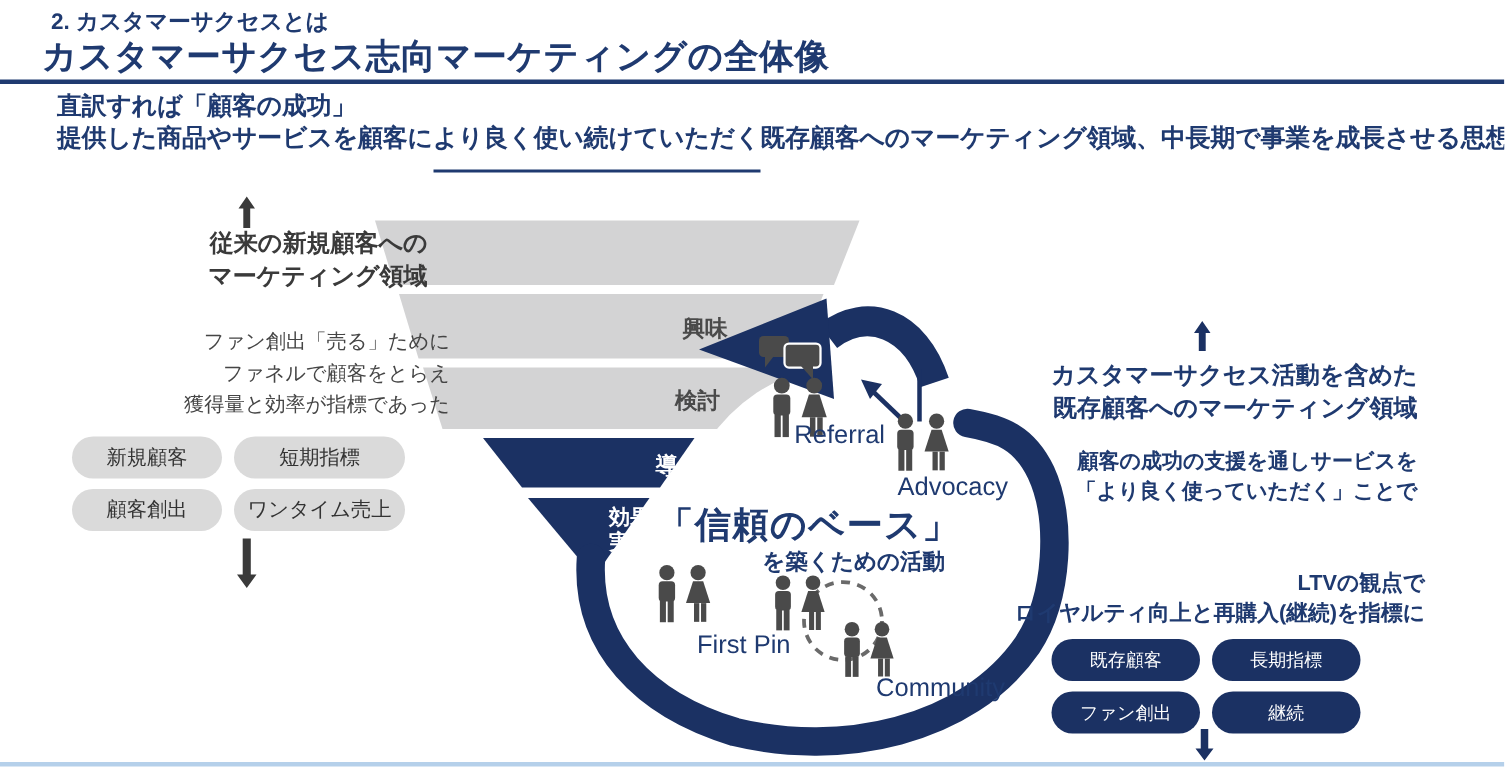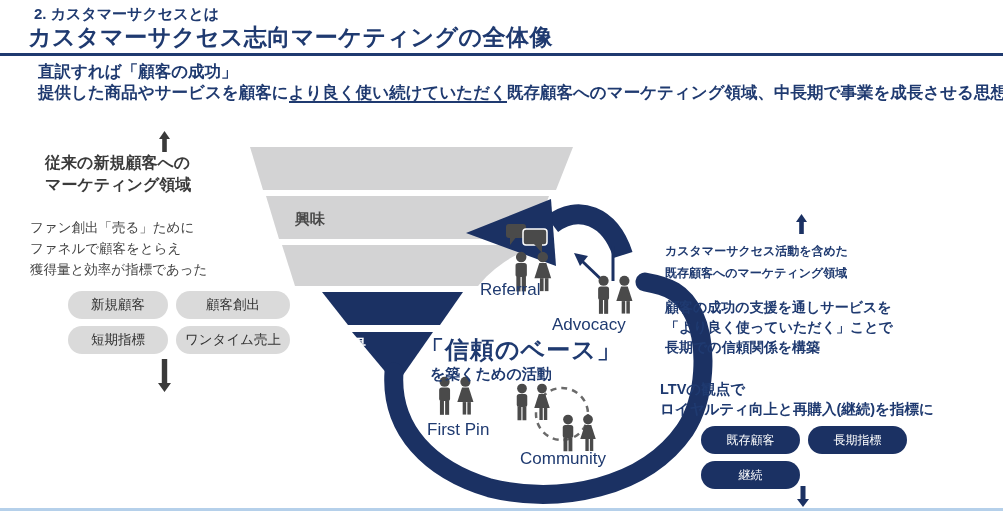--- a/index.html
+++ b/index.html
@@ -6,37 +6,37 @@
     --navy:#1b3163; --navy-text:#1f3a70; --gray-band:#d3d3d4; --gray-pill:#dadada;
     --dark-text:#3a3a3a; --body-text:#454545; --people:#4a4a4a; --bottom-line:#b5d0ea;
   }
   html,body{margin:0;padding:0;background:#fff;}
   .slide{
     position:relative;width:1003px;height:514px;background:#fff;overflow:hidden;
     font-family:"Liberation Sans","DejaVu Sans",sans-serif;
   }
   .abs{position:absolute;}
   .b{font-weight:bold;}
-  .ctr{text-align:left;}
+  .ctr{text-align:right;}
   .nw{white-space:nowrap;}
   .navy-t{color:var(--navy-text);}
   .kicker{left:34px;top:5px;font-size:15px;}
   .title{left:28px;top:22px;font-size:23px;letter-spacing:.5px;}
   .divider{left:0;top:53px;width:1003px;height:3px;background:var(--navy-text);}
   .intro{left:38px;top:61px;font-size:16.5px;line-height:21px;}
-  .intro .u{border-bottom:2px solid var(--navy-text);padding-bottom:0px;}
+  .intro .u{border-bottom:2px solid var(--navy-text);padding-bottom:12px;}
   
   .l-head{left:45px;top:152px;width:240px;font-size:16px;line-height:22px;color:var(--dark-text);}
   .l-body{left:30px;top:217px;width:270px;font-size:13.5px;line-height:21px;color:var(--body-text);}
-  .l-pills{left:68px;top:291px;width:222px;display:grid;grid-template-columns:100px 114px;gap:7px 8px;}
+  .l-pills{left:48px;top:291px;width:222px;display:grid;grid-template-columns:100px 114px;gap:7px 8px;}
   .pill{height:28px;border-radius:15px;display:flex;align-items:center;justify-content:center;font-size:13.5px;white-space:nowrap;}
   .pill.gray{background:var(--gray-pill);color:#333;}
   .pill.navy{background:var(--navy);color:#fff;font-size:12px;}
   
-  .r-head{left:665px;top:240px;width:280px;font-size:12px;line-height:22px;}
+  .r-head{left:665px;top:240px;width:280px;font-size:16px;line-height:22px;}
   .r-body{left:665px;top:297px;width:280px;font-size:14px;line-height:20px;}
   .r-ltv{left:660px;top:379px;width:290px;font-size:14.5px;line-height:20px;}
   .r-pills{left:701px;top:426px;width:206px;display:grid;grid-template-columns:99px 99px;gap:7px 8px;}
   
   .stage{color:#4a4a4a;font-size:15px;}
   .stage.white{color:#fff;}
   .cycle-title{font-size:24px;letter-spacing:1px;}
   .cycle-sub{font-size:15px;}
   .eng{font-size:17px;color:var(--navy-text);}
   .bottom-line{left:0;top:508px;width:1003px;height:3px;background:var(--bottom-line);}
@@ -100,20 +100,21 @@
     <use href="#pair" transform="translate(532,406) scale(1.25)" fill="var(--people)"></use>
     <use href="#pair" transform="translate(578,437) scale(1.25)" fill="var(--people)"></use>
 
     <path fill="var(--dark-text)" transform="translate(159,131)" d="M5.5 0 L11 8 H7.8 V21 H3.2 V8 H0 Z"></path>
     <path fill="var(--dark-text)" transform="translate(158,359)" d="M6.5 33 L13 24 H9.2 V0 H3.8 V24 H0 Z"></path>
     <path fill="var(--navy)" transform="translate(796,214)" d="M5.5 0 L11 8 H7.8 V20 H3.2 V8 H0 Z"></path>
     <path fill="var(--navy)" transform="translate(797,486)" d="M6 21 L12 13 H8.5 V0 H3.5 V13 H0 Z"></path>
   </svg>
 
   <div class="abs b ctr nw stage" style="left:295px;top:210px;width:190px">興味</div>
+  <div class="abs b ctr nw stage" style="left:290px;top:258px;width:190px">検討</div>
   <div class="abs b ctr nw stage white" style="left:307px;top:301px;width:160px">導入</div>
   <div class="abs b ctr stage white" style="left:338px;top:336px;width:96px;font-size:14px;line-height:17px">
     <div>効果</div>
     <div>実感</div>
   </div>
 
   <div class="abs b ctr nw navy-t cycle-title" style="left:420px;top:334px;width:220px">「信頼のベース」</div>
   <div class="abs b ctr nw navy-t cycle-sub" style="left:430px;top:365px;width:200px">を築くための活動</div>
   <div class="abs ctr nw eng" style="left:480px;top:280px;width:110px">Referral</div>
   <div class="abs ctr nw eng" style="left:552px;top:315px;width:120px">Advocacy</div>
@@ -124,38 +125,38 @@
     <div class="nw">従来の新規顧客への</div>
     <div class="nw">マーケティング領域</div>
   </div>
   <div class="abs ctr l-body">
     <div class="nw">ファン創出「売る」ために</div>
     <div class="nw">ファネルで顧客をとらえ</div>
     <div class="nw">獲得量と効率が指標であった</div>
   </div>
   <div class="abs l-pills">
     <span class="pill gray">新規顧客</span>
+    <span class="pill gray">短期指標</span>
     <span class="pill gray">顧客創出</span>
-    <span class="pill gray">短期指標</span>
     <span class="pill gray">ワンタイム売上</span>
   </div>
 
   <div class="abs b ctr navy-t r-head">
     <div class="nw">カスタマーサクセス活動を含めた</div>
     <div class="nw">既存顧客へのマーケティング領域</div>
   </div>
   <div class="abs b ctr navy-t r-body">
     <div class="nw">顧客の成功の支援を通しサービスを</div>
     <div class="nw">「より良く使っていただく」ことで</div>
-    <div class="nw">長期での信頼関係を構築</div>
   </div>
   <div class="abs b ctr navy-t r-ltv">
     <div class="nw">LTVの観点で</div>
     <div class="nw">ロイヤルティ向上と再購入(継続)を指標に</div>
   </div>
   <div class="abs r-pills">
     <span class="pill navy">既存顧客</span>
     <span class="pill navy">長期指標</span>
+    <span class="pill navy">ファン創出</span>
     <span class="pill navy">継続</span>
   </div>
 
   <div class="abs bottom-line"></div>
 </div>
 
 </body></html>

